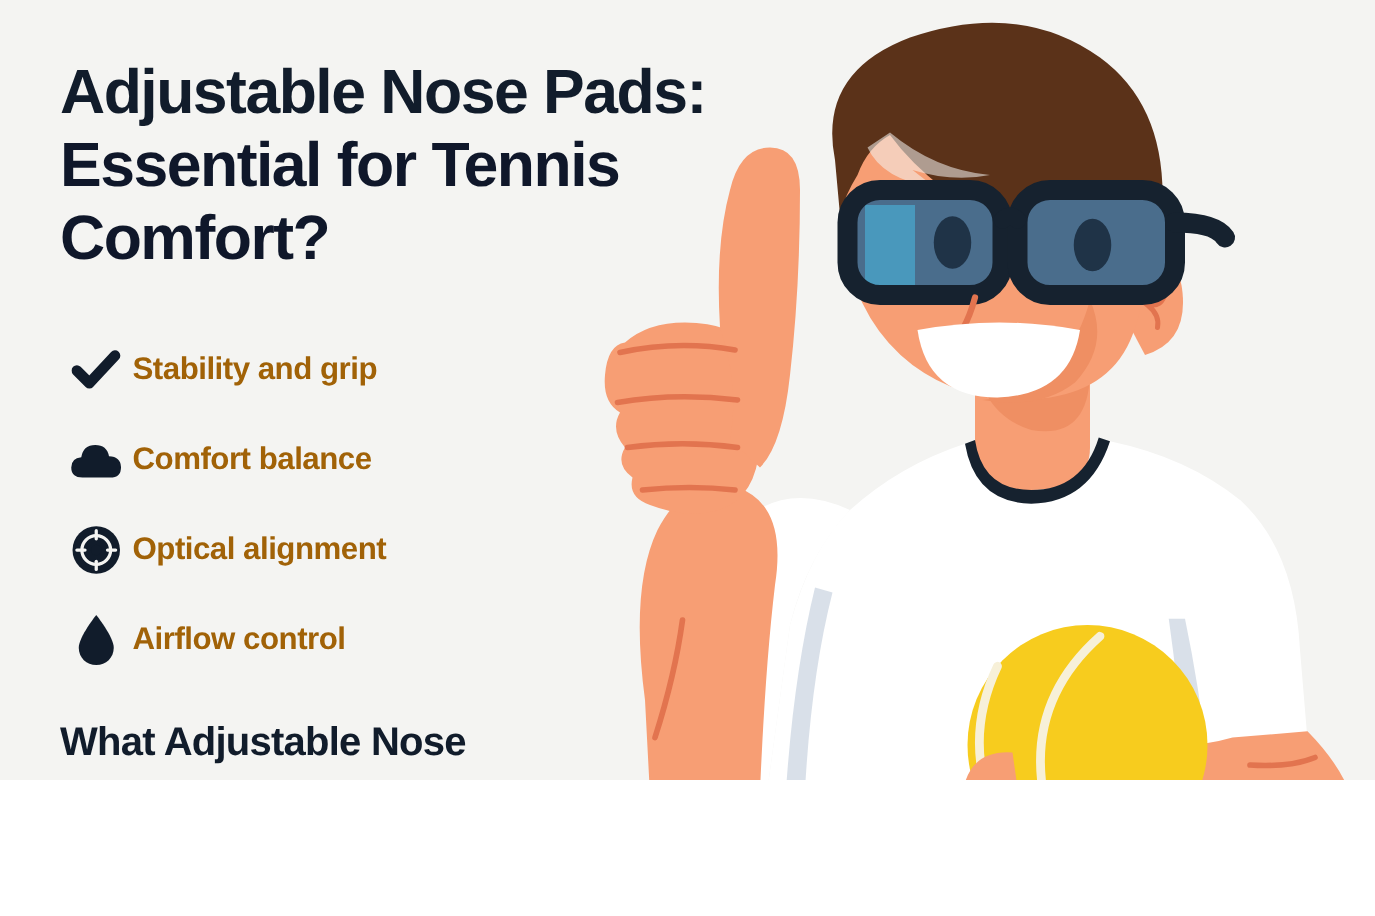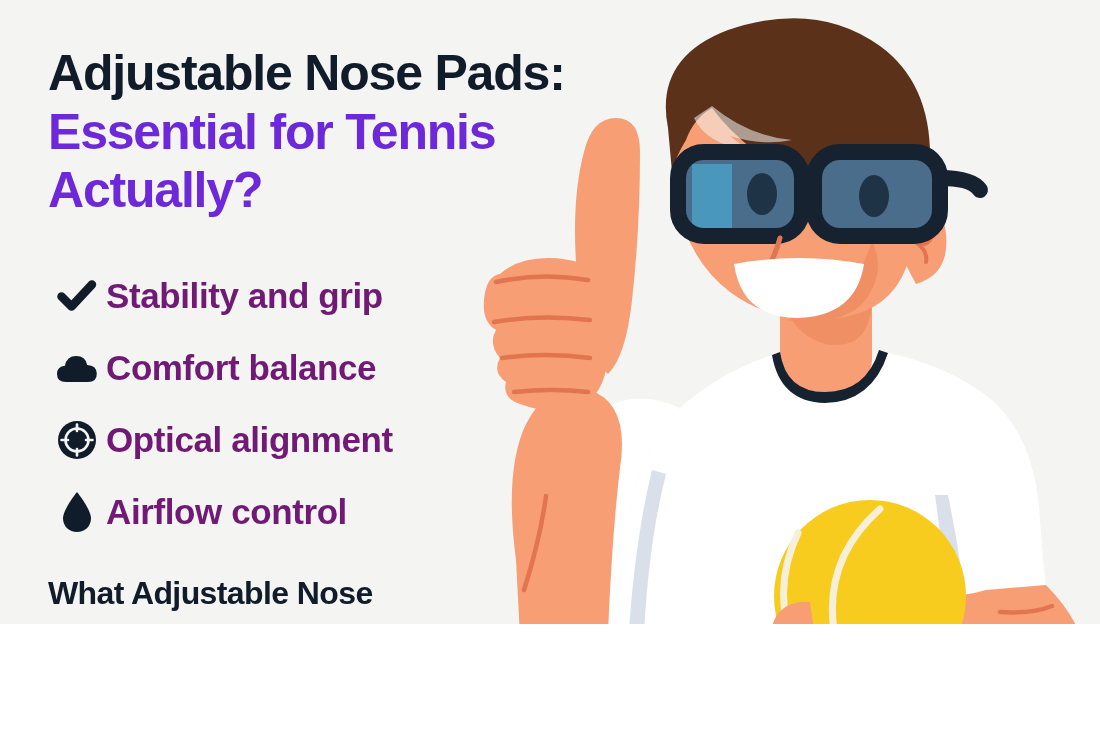--- a/index.html
+++ b/index.html
@@ -25,44 +25,44 @@
   }
 
   .headline {
     margin: 0;
     font-size: 50px;
     line-height: 1.17;
     font-weight: 700;
     letter-spacing: -1.2px;
     color: #111c2b;
   }
-  .headline .accent { color: #6d28d9; }
+  .headline .accent { color: #0f172a; }
 
   .bullets {
     list-style: none;
     margin: 40px 0 0 0;
     padding: 0;
   }
   .bullet {
     display: flex;
     align-items: center;
     height: 72px;
   }
   .bullet-icon {
     width: 58px;
     flex: 0 0 58px;
     display: flex;
     align-items: center;
     justify-content: center;
   }
   .bullet-icon svg { display: block; }
   .bullet-label {
-    font-size: 35px;
+    font-size: 25px;
     font-weight: 700;
-    color: #701a75;
+    color: #a16207;
     letter-spacing: -0.4px;
   }
 
   .subhead {
     margin: 26px 0 0 0;
     font-size: 32px;
     line-height: 1.2;
     font-weight: 700;
     color: #111c2b;
     letter-spacing: -0.6px;
@@ -82,21 +82,21 @@
 </head>
 <body>
 
 <div id="canvas">
 
   <div class="text-col">
 
     <h1 class="headline">
       <span>Adjustable Nose Pads:</span><br>
       <span class="accent">Essential for Tennis</span><br>
-      <span class="accent">Actually?</span>
+      <span class="accent">Comfort?</span>
     </h1>
 
     <ul class="bullets">
 
       <li class="bullet">
         <span class="bullet-icon">
           <svg width="40" height="34" viewBox="0 0 40 34">
             <path d="M4.5 17.5 L14.5 27.5 L35 5.5" fill="none" stroke="#111c2b" stroke-width="8.5" stroke-linecap="round" stroke-linejoin="round"></path>
           </svg>
         </span>

